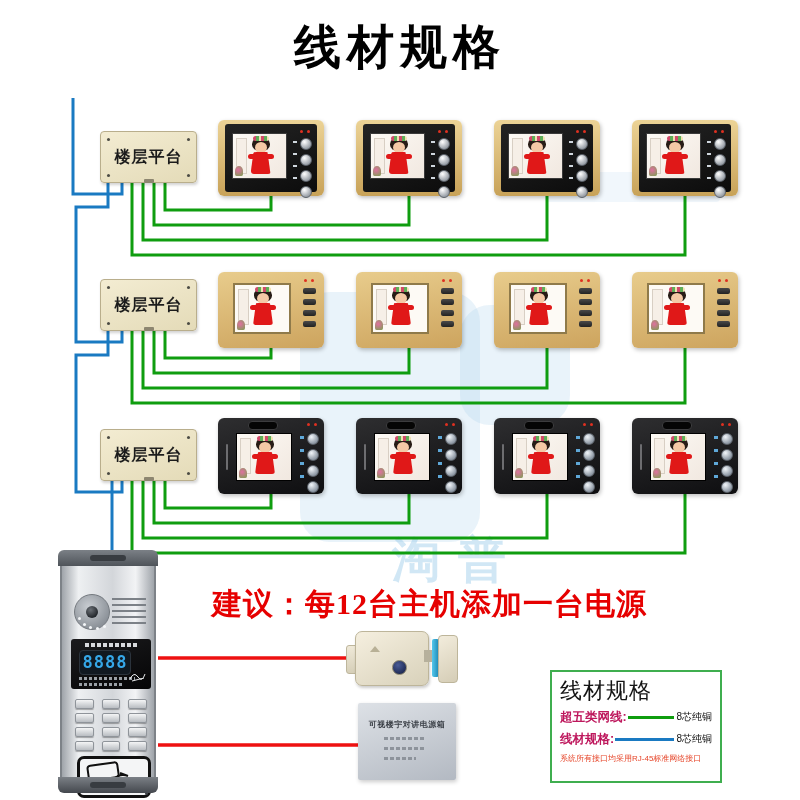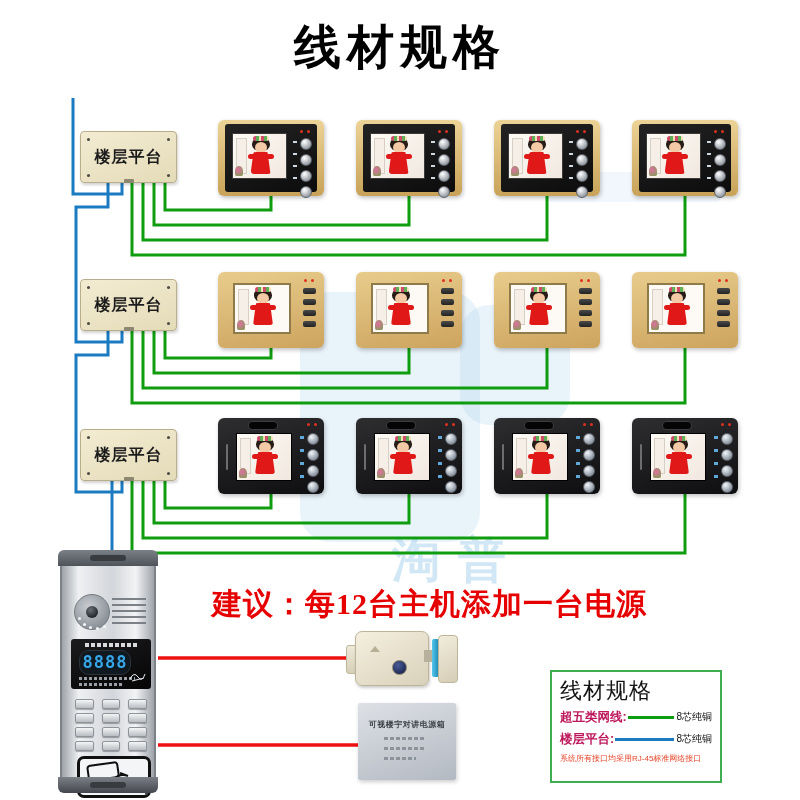--- a/index.html
+++ b/index.html
@@ -18,21 +18,21 @@
   
   svg.wires{left:0;top:0;}
   .wire{fill:none;stroke-width:3px;}
   .wire.thick{stroke-width:3.5px;}
 
   
   .floor-row{left:0;top:0;width:800px;height:90px;position:absolute;}
   .r1{top:120px;} .r2{top:272px;} .r3{top:418px;}
 
   
-  .platform{left:80px;top:11px;width:95px;height:50px;position:absolute;
+  .platform{left:100px;top:11px;width:95px;height:50px;position:absolute;
             background:linear-gradient(160deg,#f3ecd2,#e4dbb8);
             border:1px solid #b9ae8c;border-radius:4px;
             display:flex;align-items:center;justify-content:center;
             box-shadow:1px 2px 3px rgba(0,0,0,0.18);}
   .r2 .platform{top:7px;}
   .platform .label{font-size:16px;font-weight:bold;color:#1c1c1c;letter-spacing:1px;}
   .screws{position:absolute;left:0;top:0;width:3px;height:3px;border-radius:50%;
           background:#4c4c44;
           box-shadow:6px 6px 0 0 #4c4c44, 86px 6px 0 0 #4c4c44,
                      6px 42px 0 0 #4c4c44, 86px 42px 0 0 #4c4c44;}
@@ -126,21 +126,21 @@
   .door .lens{position:absolute;left:11px;top:11px;width:12px;height:12px;border-radius:50%;
               background:radial-gradient(circle at 38% 32%,#6b7076,#24282d 70%);}
   .door .leds{position:absolute;left:3px;top:22px;width:3px;height:3px;border-radius:50%;background:#f4f6f8;
               box-shadow:5px 6px 0 0 #f4f6f8,11px 9px 0 0 #f4f6f8,18px 10px 0 0 #f4f6f8,25px 8px 0 0 #f4f6f8;}
   .door .grille{position:absolute;right:8px;top:32px;width:34px;height:26px;
                 background:repeating-linear-gradient(#7c8187 0 2px,transparent 2px 6px);}
   .door .panel{position:absolute;left:9px;top:73px;width:80px;height:50px;border-radius:3px;
                background:linear-gradient(160deg,#1b1b1d,#050506);}
   .door .panel-title{position:absolute;left:14px;top:4px;width:52px;height:4px;
                      background:repeating-linear-gradient(90deg,#d8dadd 0 4px,transparent 4px 6px);}
-  .door .digits-box{position:absolute;left:8px;top:11px;width:50px;height:23px;border-radius:10px;
+  .door .digits-box{position:absolute;left:8px;top:11px;width:50px;height:23px;border-radius:4px;
                     background:#101820;border:1px solid #2b333c;text-align:center;}
   .door .digits{font-family:"DejaVu Sans Mono",monospace;font-size:17px;font-weight:bold;
                 color:#35a7e8;letter-spacing:1px;line-height:22px;}
   .door .panel-line{position:absolute;left:8px;height:3px;
                     background:repeating-linear-gradient(90deg,#9aa0a6 0 3px,transparent 3px 5px);}
   .door .scribble{position:absolute;right:4px;bottom:6px;}
   .door .keys{position:absolute;left:13px;top:133px;width:72px;height:52px;
               display:grid;grid-template-columns:repeat(3,1fr);grid-template-rows:repeat(4,1fr);
               column-gap:8px;row-gap:4px;}
   .door .key{border-radius:2px;background:linear-gradient(#f4f5f6,#b9bdc2);
@@ -690,18 +690,18 @@
 </div>
 
 <div class="legend">
   <div class="ltitle">线材规格</div>
   <div class="lrow">
     <span class="llabel">超五类网线:</span>
     <span class="lswatch" style="background: rgb(15, 157, 15);"></span>
     <span class="lspec">8芯纯铜</span>
   </div>
   <div class="lrow">
-    <span class="llabel">楼层平台:</span>
+    <span class="llabel">线材规格:</span>
     <span class="lswatch" style="background: rgb(26, 122, 194);"></span>
     <span class="lspec">8芯纯铜</span>
   </div>
   <div class="lnote">系统所有接口均采用RJ-45标准网络接口</div>
 </div>
 
 </body></html>

